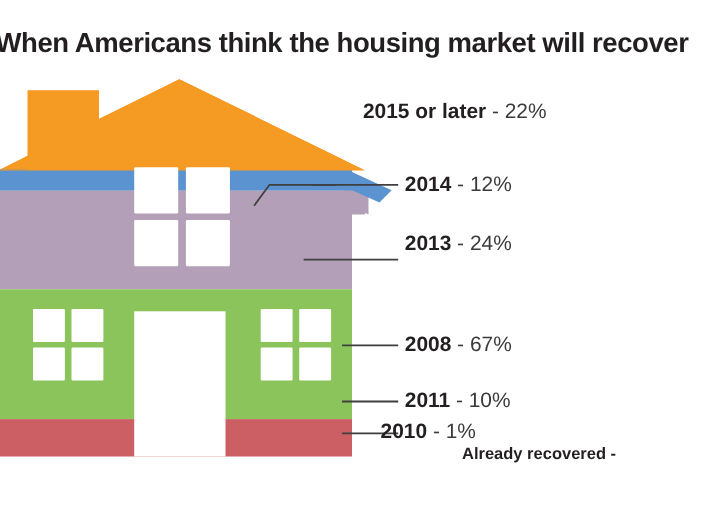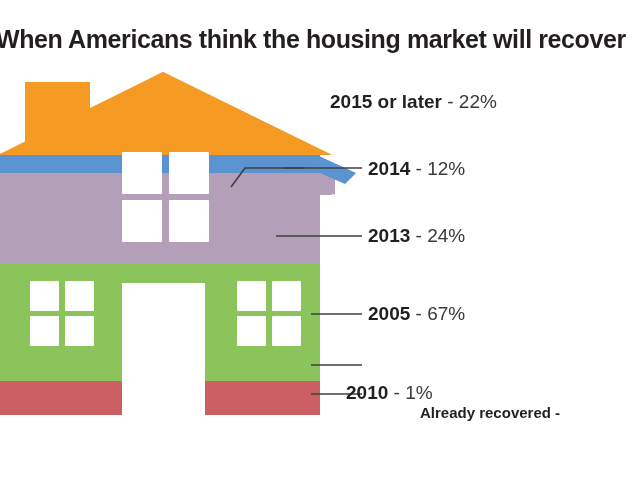--- a/index.html
+++ b/index.html
@@ -62,21 +62,21 @@
   .callout .yr {
     font-weight: bold;
   }
   .callout .pct {
     font-weight: normal;
     color: #3a3a3a;
   }
 
   #callout-2015 { left: 311px; top: 91px; margin-left: 19px; }
   #callout-2014 { left: 368px; top: 158px; text-align: right; }
-  #callout-2013 { left: 368px; top: 225px; }
+  #callout-2013 { left: 368px; top: 211px; }
   #callout-2012 { left: 368px; top: 303px; }
   #callout-2011 { left: 368px; top: 354px; }
   #callout-2010 { left: 346px; top: 382px; }
   #callout-recovered {
     left: 420px;
     top: 402px;
     font-size: 15px;
   }
 
   
@@ -189,23 +189,26 @@
 
   <div class="callout" id="callout-2014">
     <span class="yr">2014</span><span class="pct"> - </span><span class="pct">12%</span>
   </div>
 
   <div class="callout" id="callout-2013">
     <span class="yr">2013</span><span class="pct"> - </span><span class="pct">24%</span>
   </div>
 
   <div class="callout" id="callout-2012">
-    <span class="yr">2005</span><span class="pct"> - </span><span class="pct">67%</span>
-  </div>
-
+    <span class="yr">2008</span><span class="pct"> - </span><span class="pct">67%</span>
+  </div>
+
+  <div class="callout" id="callout-2011">
+    <span class="yr">2011</span><span class="pct"> - </span><span class="pct">10%</span>
+  </div>
 
   <div class="callout" id="callout-2010">
     <span class="yr">2010</span><span class="pct"> - </span><span class="pct">1%</span>
   </div>
 
   <div class="callout" id="callout-recovered">
     <span class="yr">Already recovered</span><span class="yr"> -</span>
   </div>
 
   <div id="footer">

